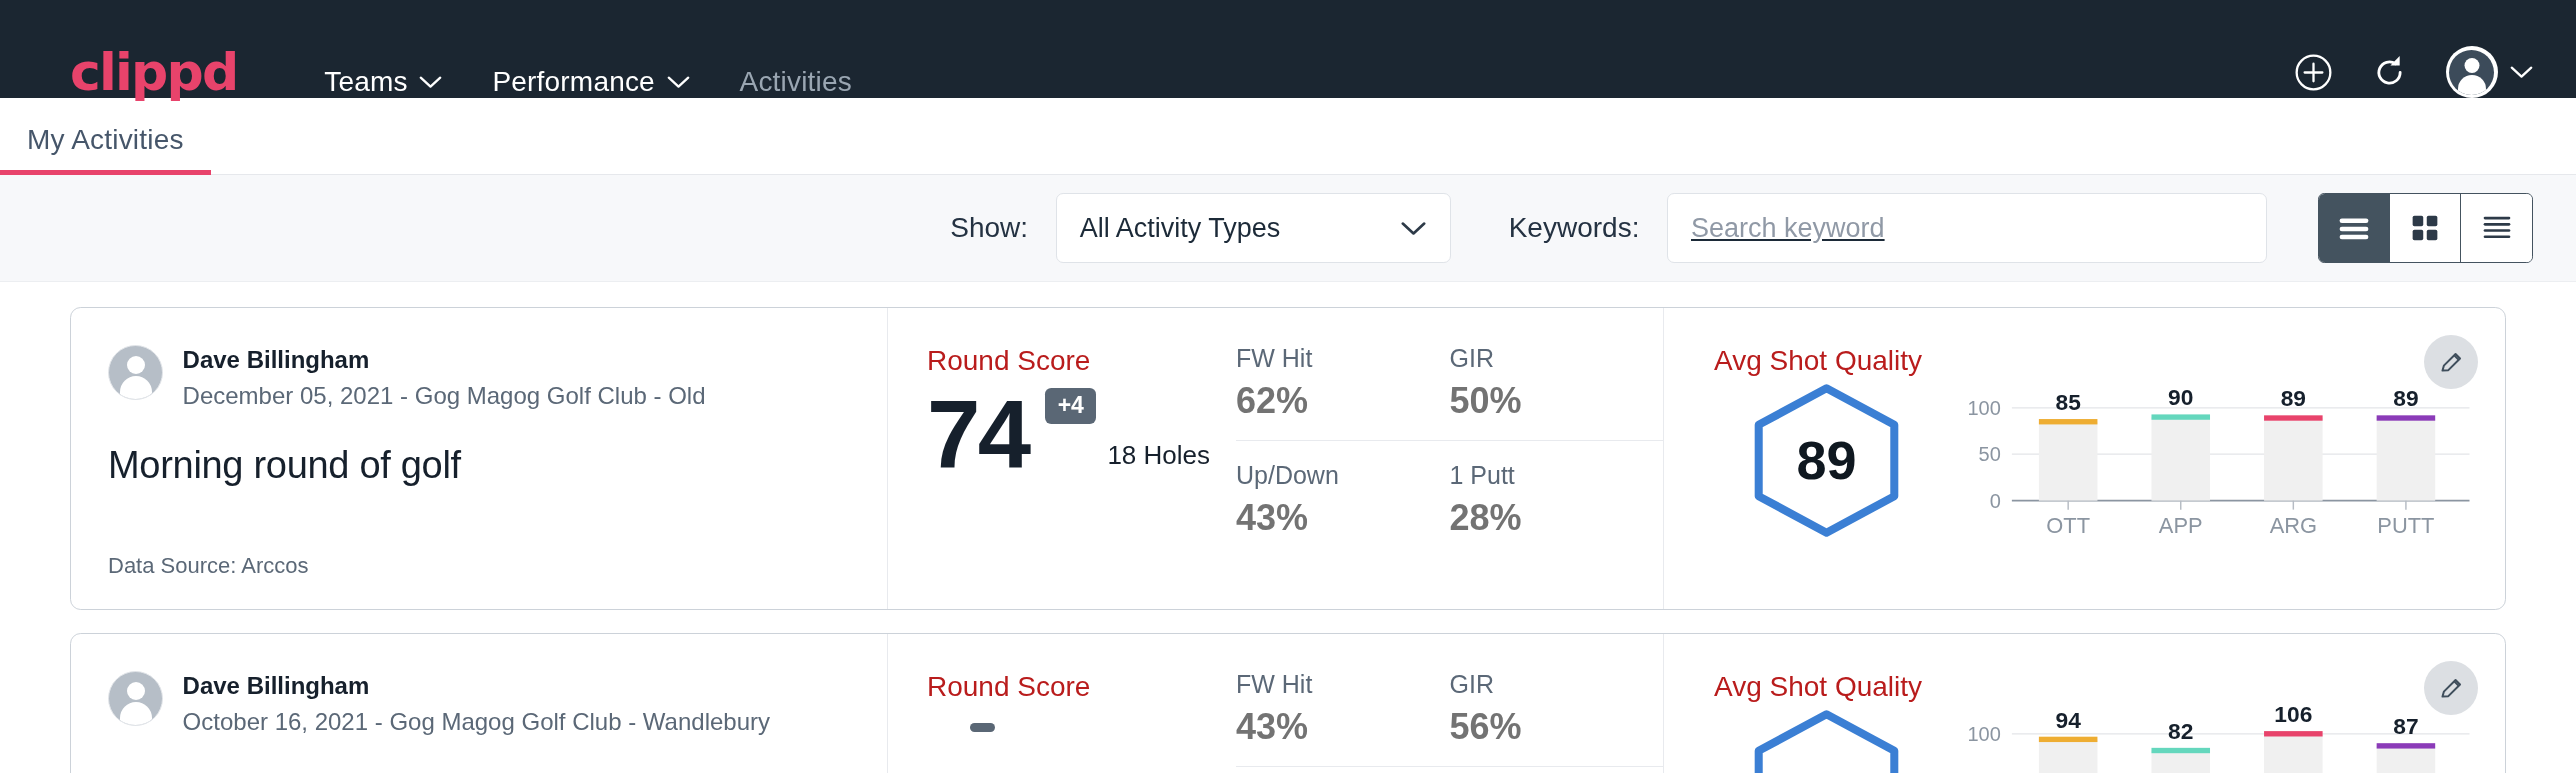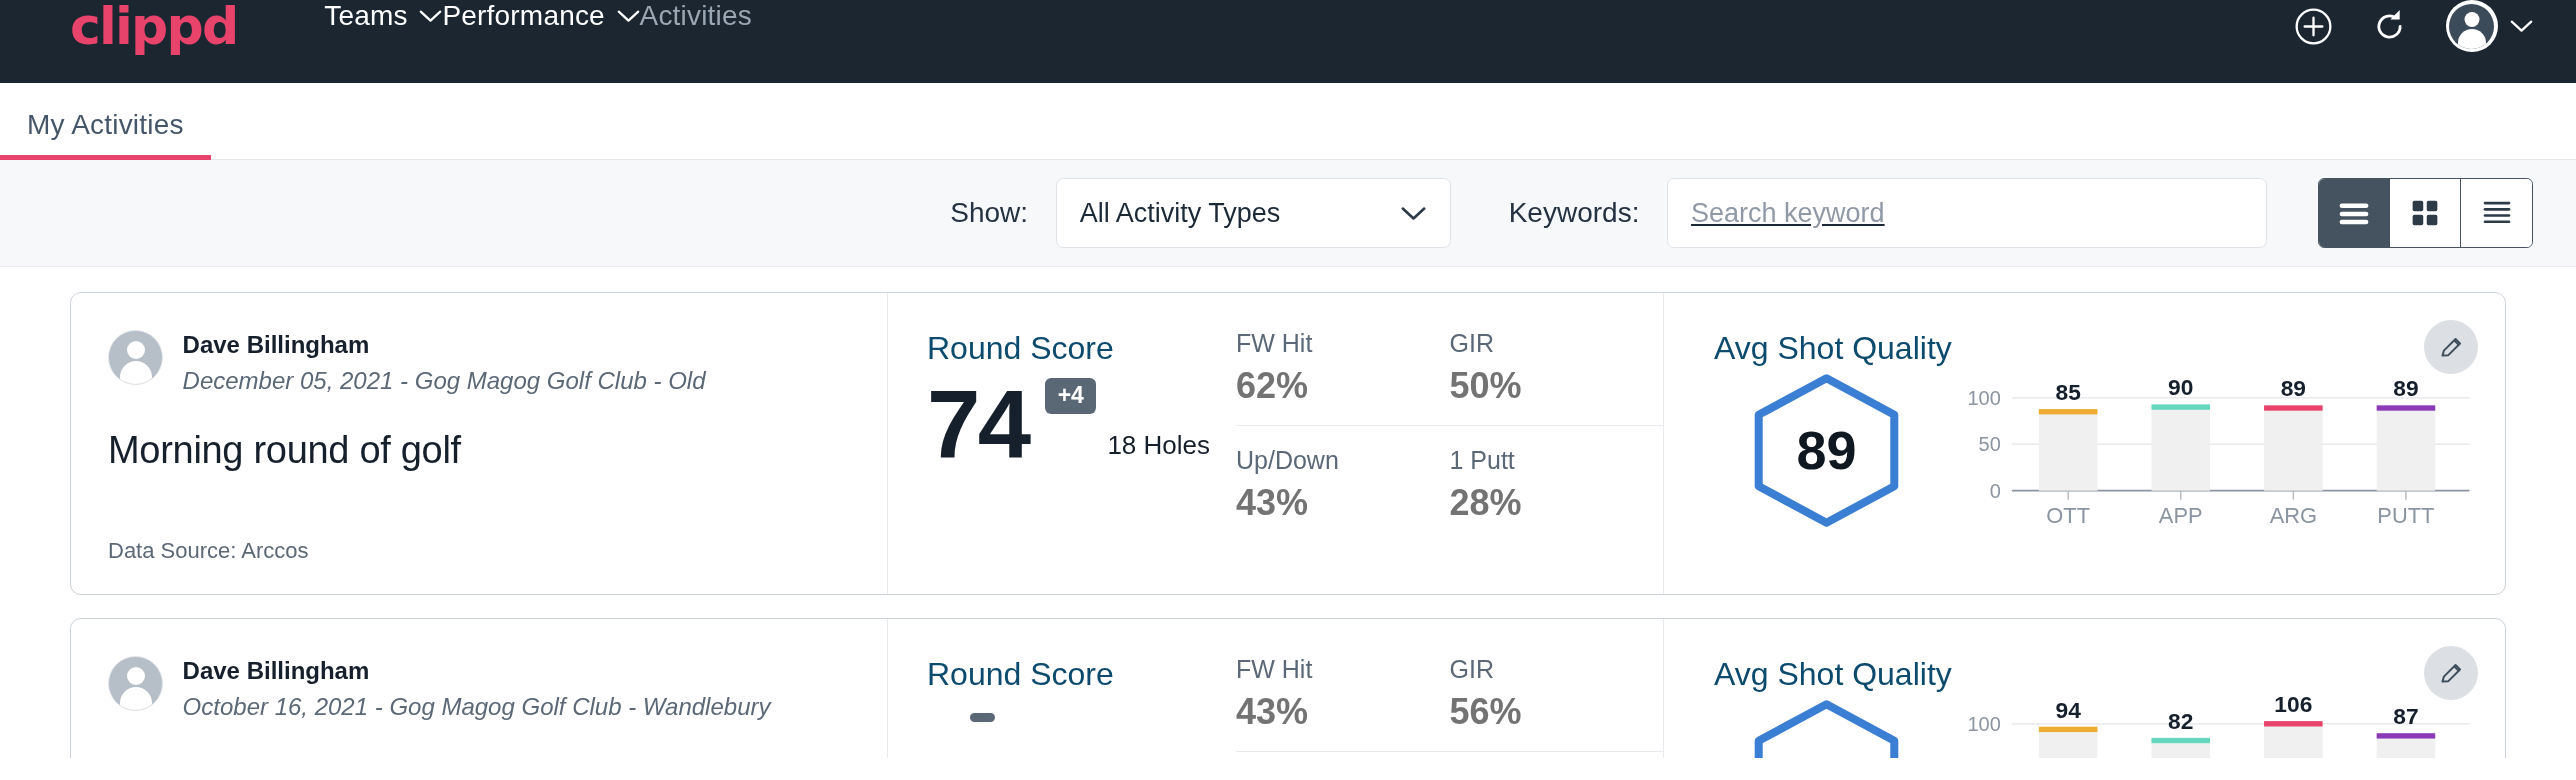--- a/index.html
+++ b/index.html
@@ -6,32 +6,32 @@
   * { margin:0; padding:0; box-sizing:border-box; }
   html, body {
     width:2576px; height:780px;
     background:#ffffff;
     font-family:"Liberation Sans", sans-serif;
     overflow:hidden;
   }
 
   
   .topnav{
-    height:83px; background:#1b2631;
-    display:flex; align-items:flex-start;
+    height:98px; background:#1b2631;
+    display:flex; align-items:flex-end;
     padding:0 43px 0 70px;
     position:relative;
   }
   .brand{
     font-size:52px; font-weight:700; color:#e8436b;
     letter-spacing:-1.8px; margin-right:87px;
     font-family:"DejaVu Sans", sans-serif;
     line-height:1;
   }
-  .navitems{ display:flex; align-items:center; }
+  .navitems{ display:flex; align-items:center; gap:50px; }
   .navitem{
     display:flex; align-items:center; gap:11.6px;
     font-size:28px; color:#ffffff; cursor:pointer;
     letter-spacing:0.2px; white-space:nowrap;
   }
   .navitem.muted{ color:#9aa6b2; }
   .chev{ display:inline-block; }
   .chev svg{ display:block; }
 
   .navright{
@@ -147,29 +147,29 @@
     content:""; position:absolute; left:50%; top:19%;
     transform:translateX(-50%);
     width:18px;height:18px;border-radius:50%;background:#fff;
   }
   .av::after{
     content:""; position:absolute; left:50%; top:57%;
     transform:translateX(-50%);
     width:32px;height:32px;border-radius:50% 50% 0 0;background:#fff;
   }
   .pname{ font-size:24px; font-weight:700; color:#16202c; line-height:1.25;}
-  .pmeta{ font-size:24px; color:#5b6877; margin-top:5.4px; line-height:1.3;font-style:italic;}
+  .pmeta{ font-size:24px; color:#5b6877; margin-top:5.4px; line-height:1.3;}
   .ctitle{ font-size:38px; color:#16202c; margin-top:32px; letter-spacing:-0.3px;}
   .csrc{ font-size:22px; color:#5b6877; margin-top:auto; padding-top:30px;}
 
   .col-score{
     width:348px; padding:37px 0 30px 39px;
     display:flex; flex-direction:column;
   }
-  .sect-label{ font-size:32px; color:#0c4a6e; }
+  .sect-label{ font-size:28px; color:#b91c1c; }
   .bigscore-row{ display:flex; align-items:flex-end; margin-top:14.3px;}
   .bigscore{
     font-size:96px; font-weight:700; color:#16202c;
     line-height:.92; letter-spacing:-2.7px;
   }
   .scorewrap{ position:relative; display:inline-block;}
   .badge{
     position:absolute; top:-3.6px; right:-68px;
     background:#5a6775; color:#fff; font-size:23px; font-weight:700;
     border-radius:6.2px; padding:4.5px 12.5px;

